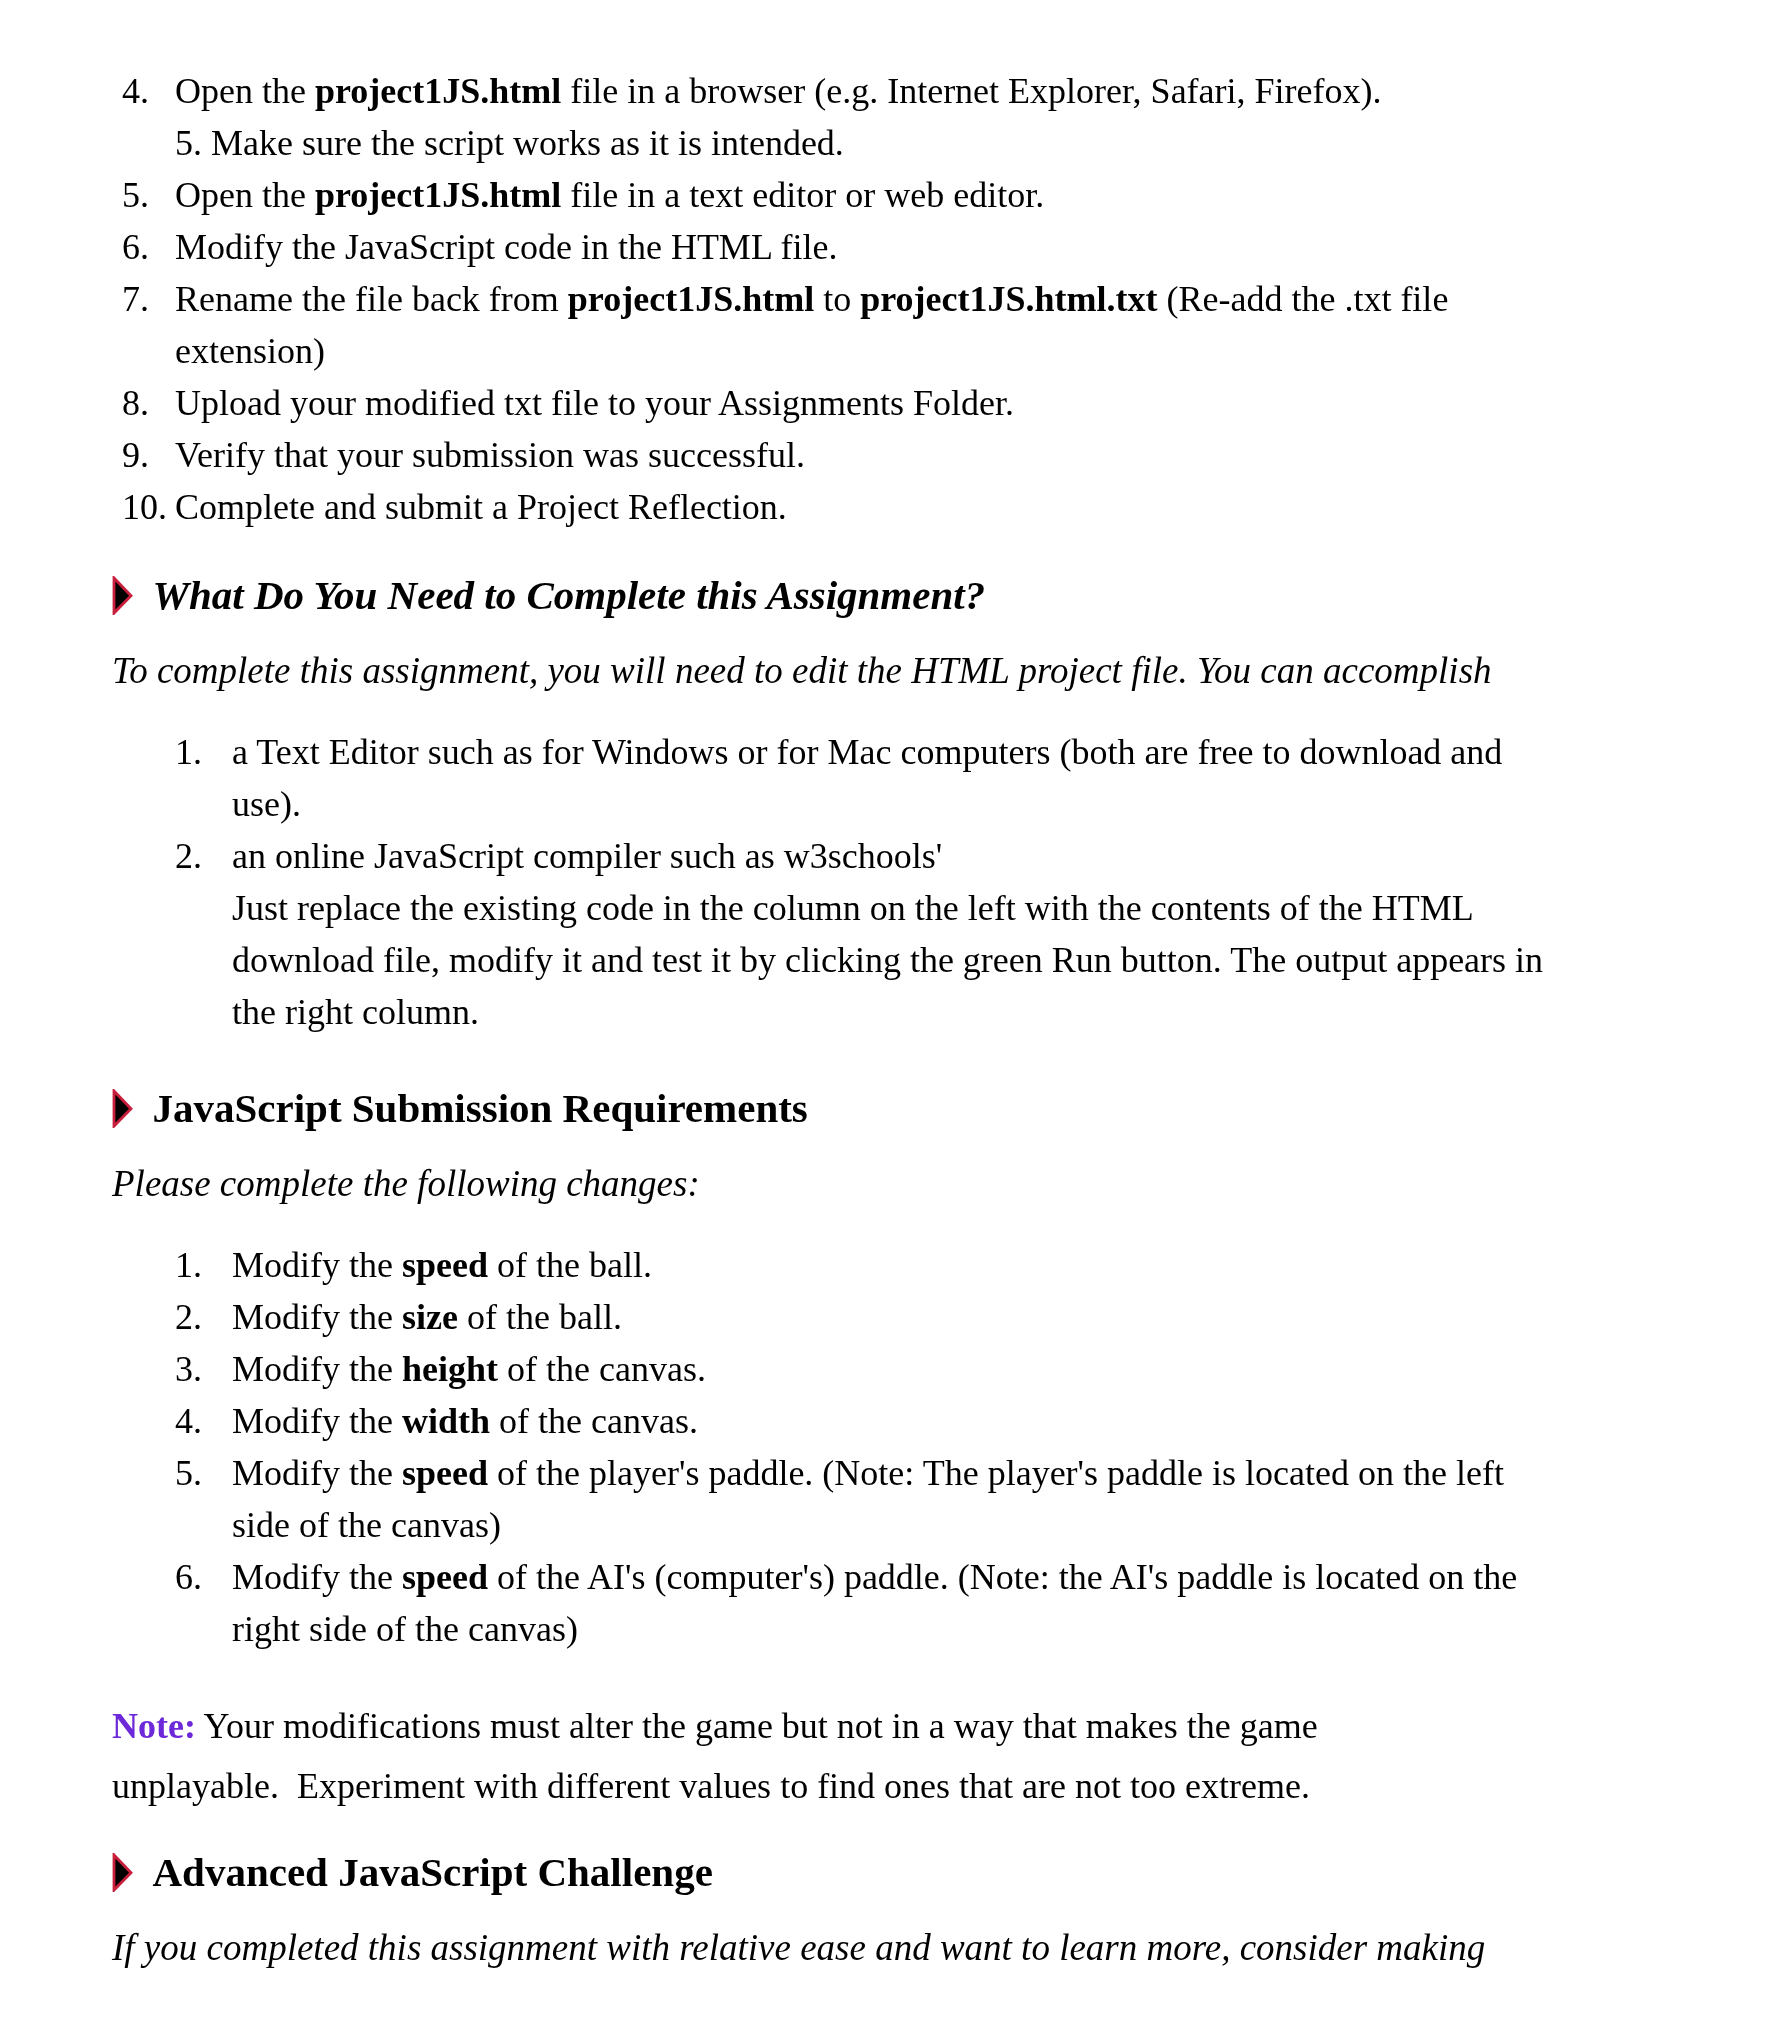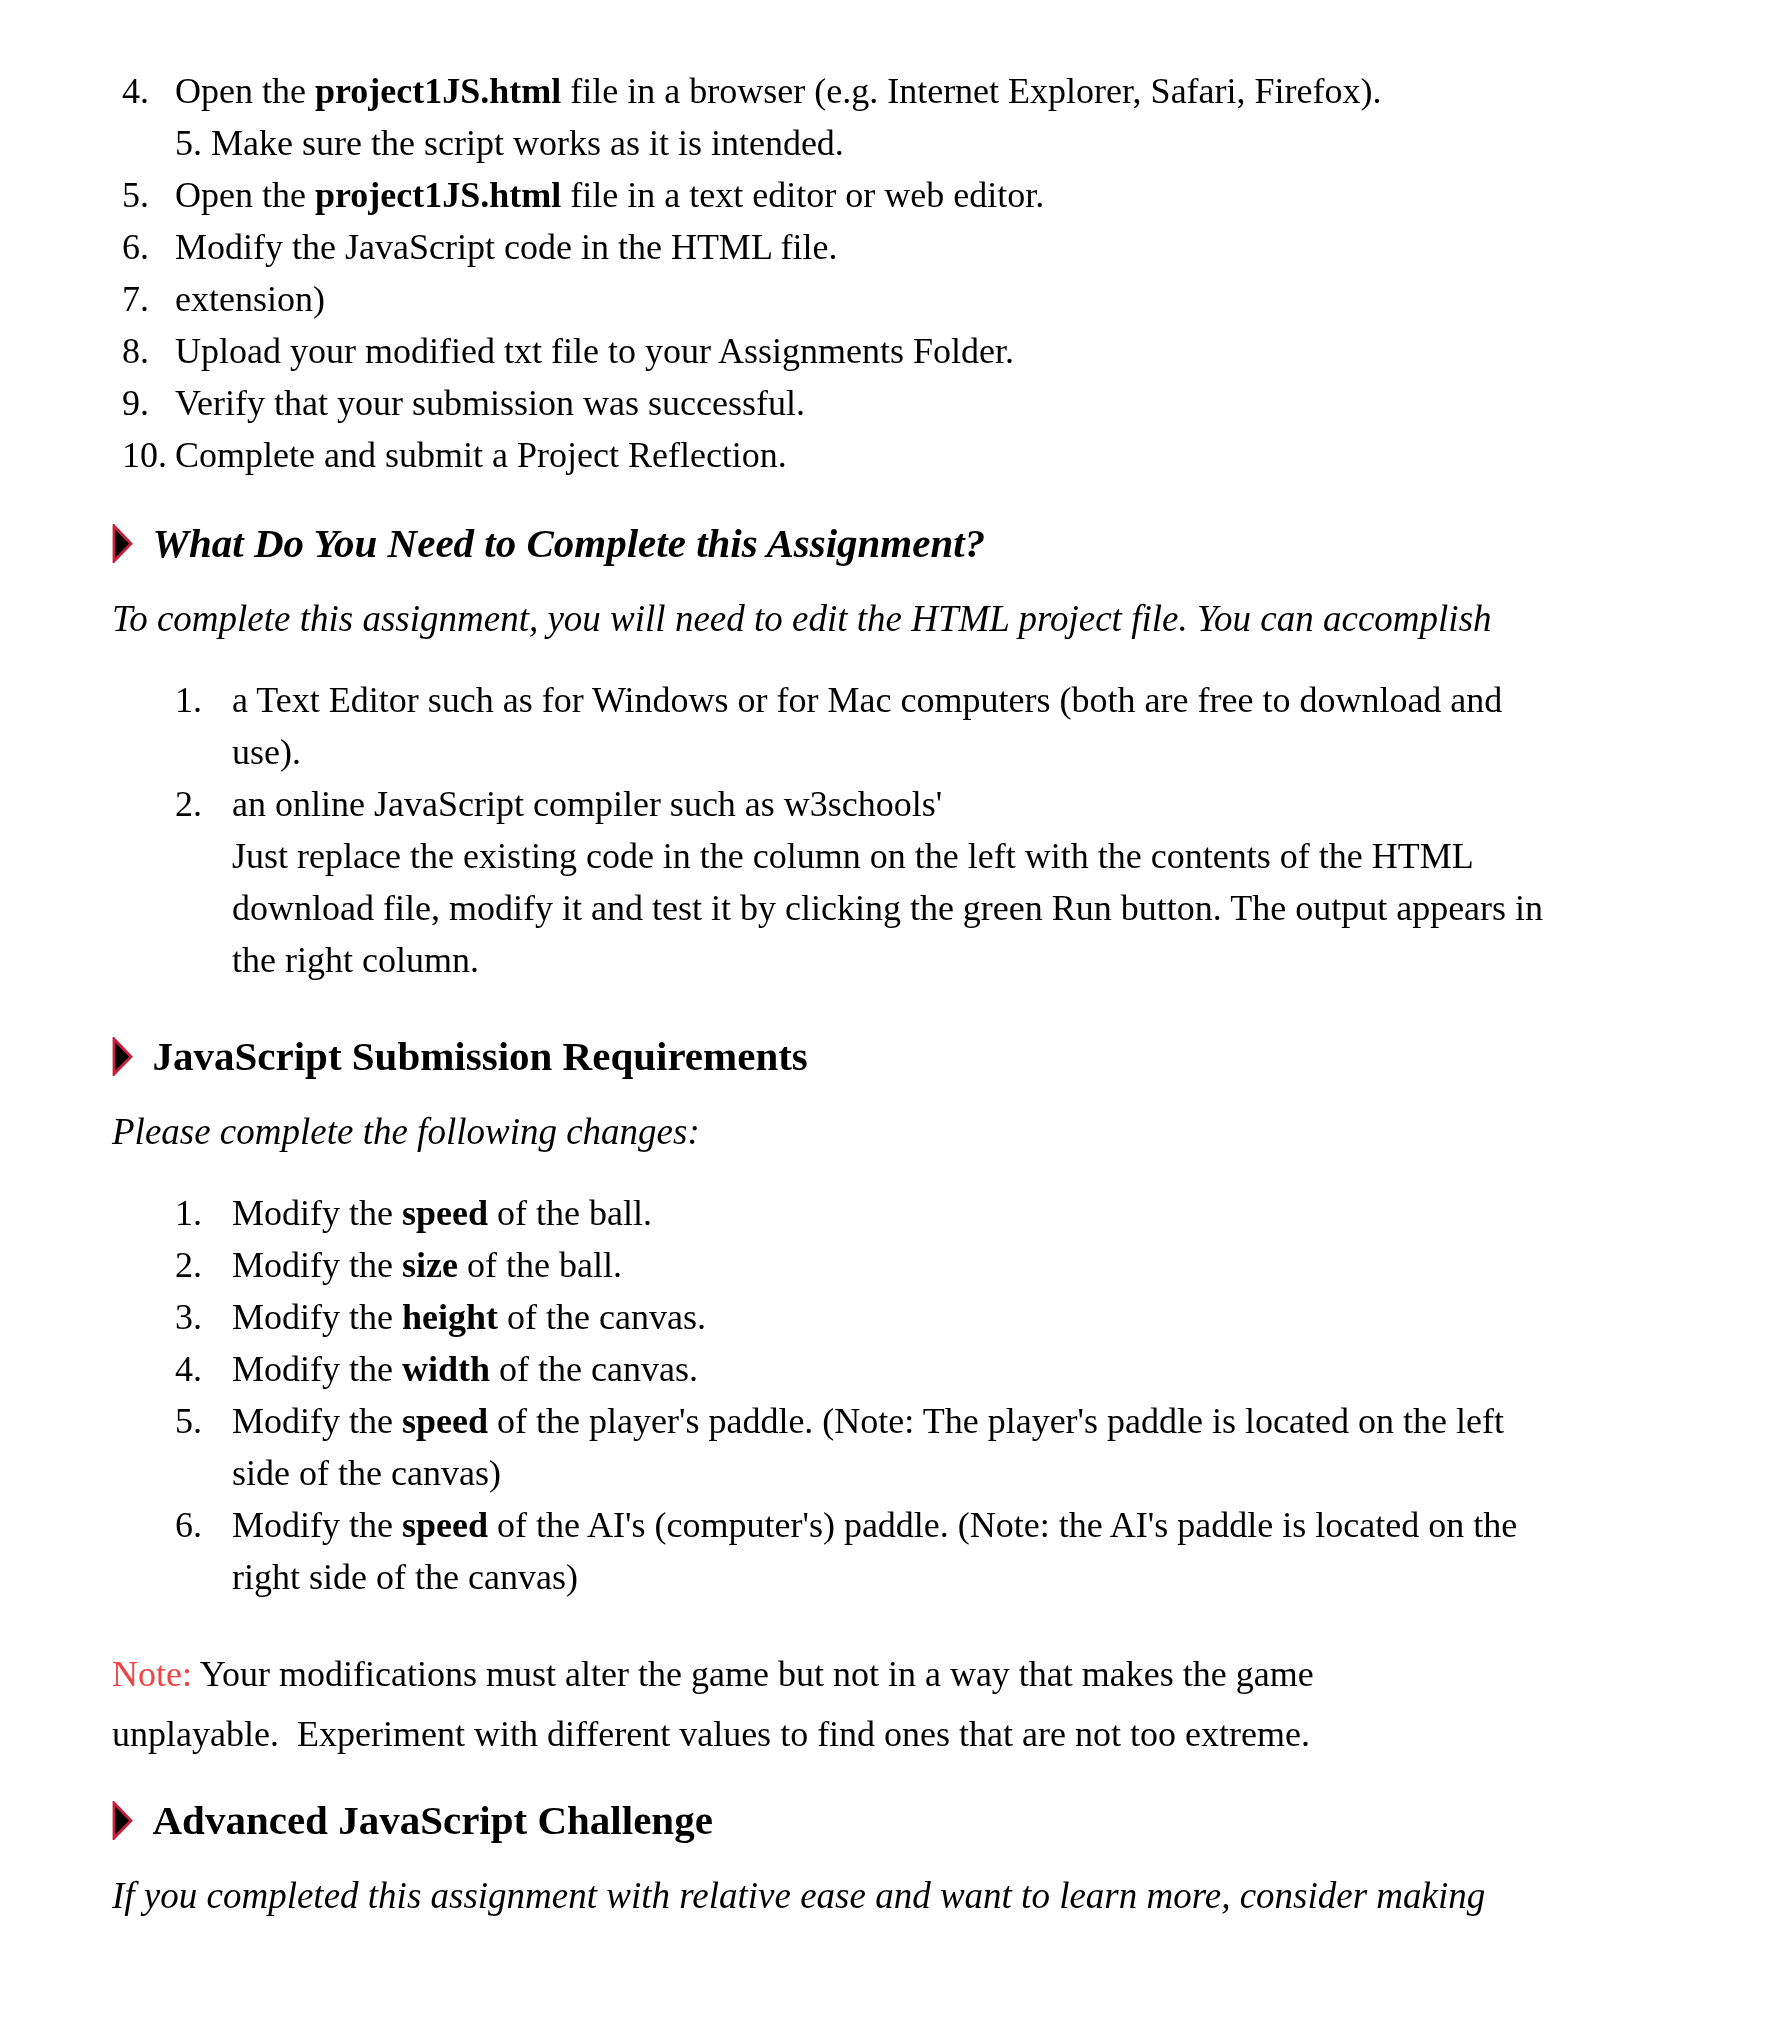--- a/index.html
+++ b/index.html
@@ -55,20 +55,21 @@
       </li>
       <li>
         <span class="num">6.</span>
         <span class="txt">
           <span class="line"><span>Modify the JavaScript code in the HTML file.</span></span>
         </span>
       </li>
       <li>
         <span class="num">7.</span>
         <span class="txt">
+          <span class="line"><span>Rename the file back from </span><span style="font-weight: bold;">project1JS.html</span><span> to </span><span style="font-weight: bold;">project1JS.html.txt</span><span> (Re-add the .txt file</span></span>
           <span class="line"><span>extension)</span></span>
         </span>
       </li>
       <li>
         <span class="num">8.</span>
         <span class="txt">
           <span class="line"><span>Upload your modified txt file to your Assignments Folder.</span></span>
         </span>
       </li>
       <li>
@@ -165,21 +166,21 @@
       <li>
         <span class="num">6.</span>
         <span class="txt">
           <span class="line"><span>Modify the </span><span style="font-weight: bold;">speed</span><span> of the AI's (computer's) paddle. (Note: the AI's paddle is located on the</span></span>
           <span class="line"><span>right side of the canvas)</span></span>
         </span>
       </li>
     </ol>
 
   <div class="para mt-e">
-      <span class="line"><span style="font-weight: normal; color: #ef4444;">Note:</span><span> Your modifications must alter the game but not in a way that makes the game</span></span>
+      <span class="line"><span style="font-weight: bold; color: #6d28d9;">Note:</span><span> Your modifications must alter the game but not in a way that makes the game</span></span>
       <span class="line"><span>unplayable.&nbsp; Experiment with different values to find ones that are not too extreme.</span></span>
     </div>
 
   <div class="heading-row mt-f">
     <span class="arrow-icon">
       <svg viewBox="0 0 52 95" xmlns="http://www.w3.org/2000/svg">
           <polygon points="5,4 47,48 5,91" fill="#000000" stroke="#c81f3c" stroke-width="7"></polygon>
         </svg>
     </span>
     <span class="heading-text">Advanced JavaScript Challenge</span>

